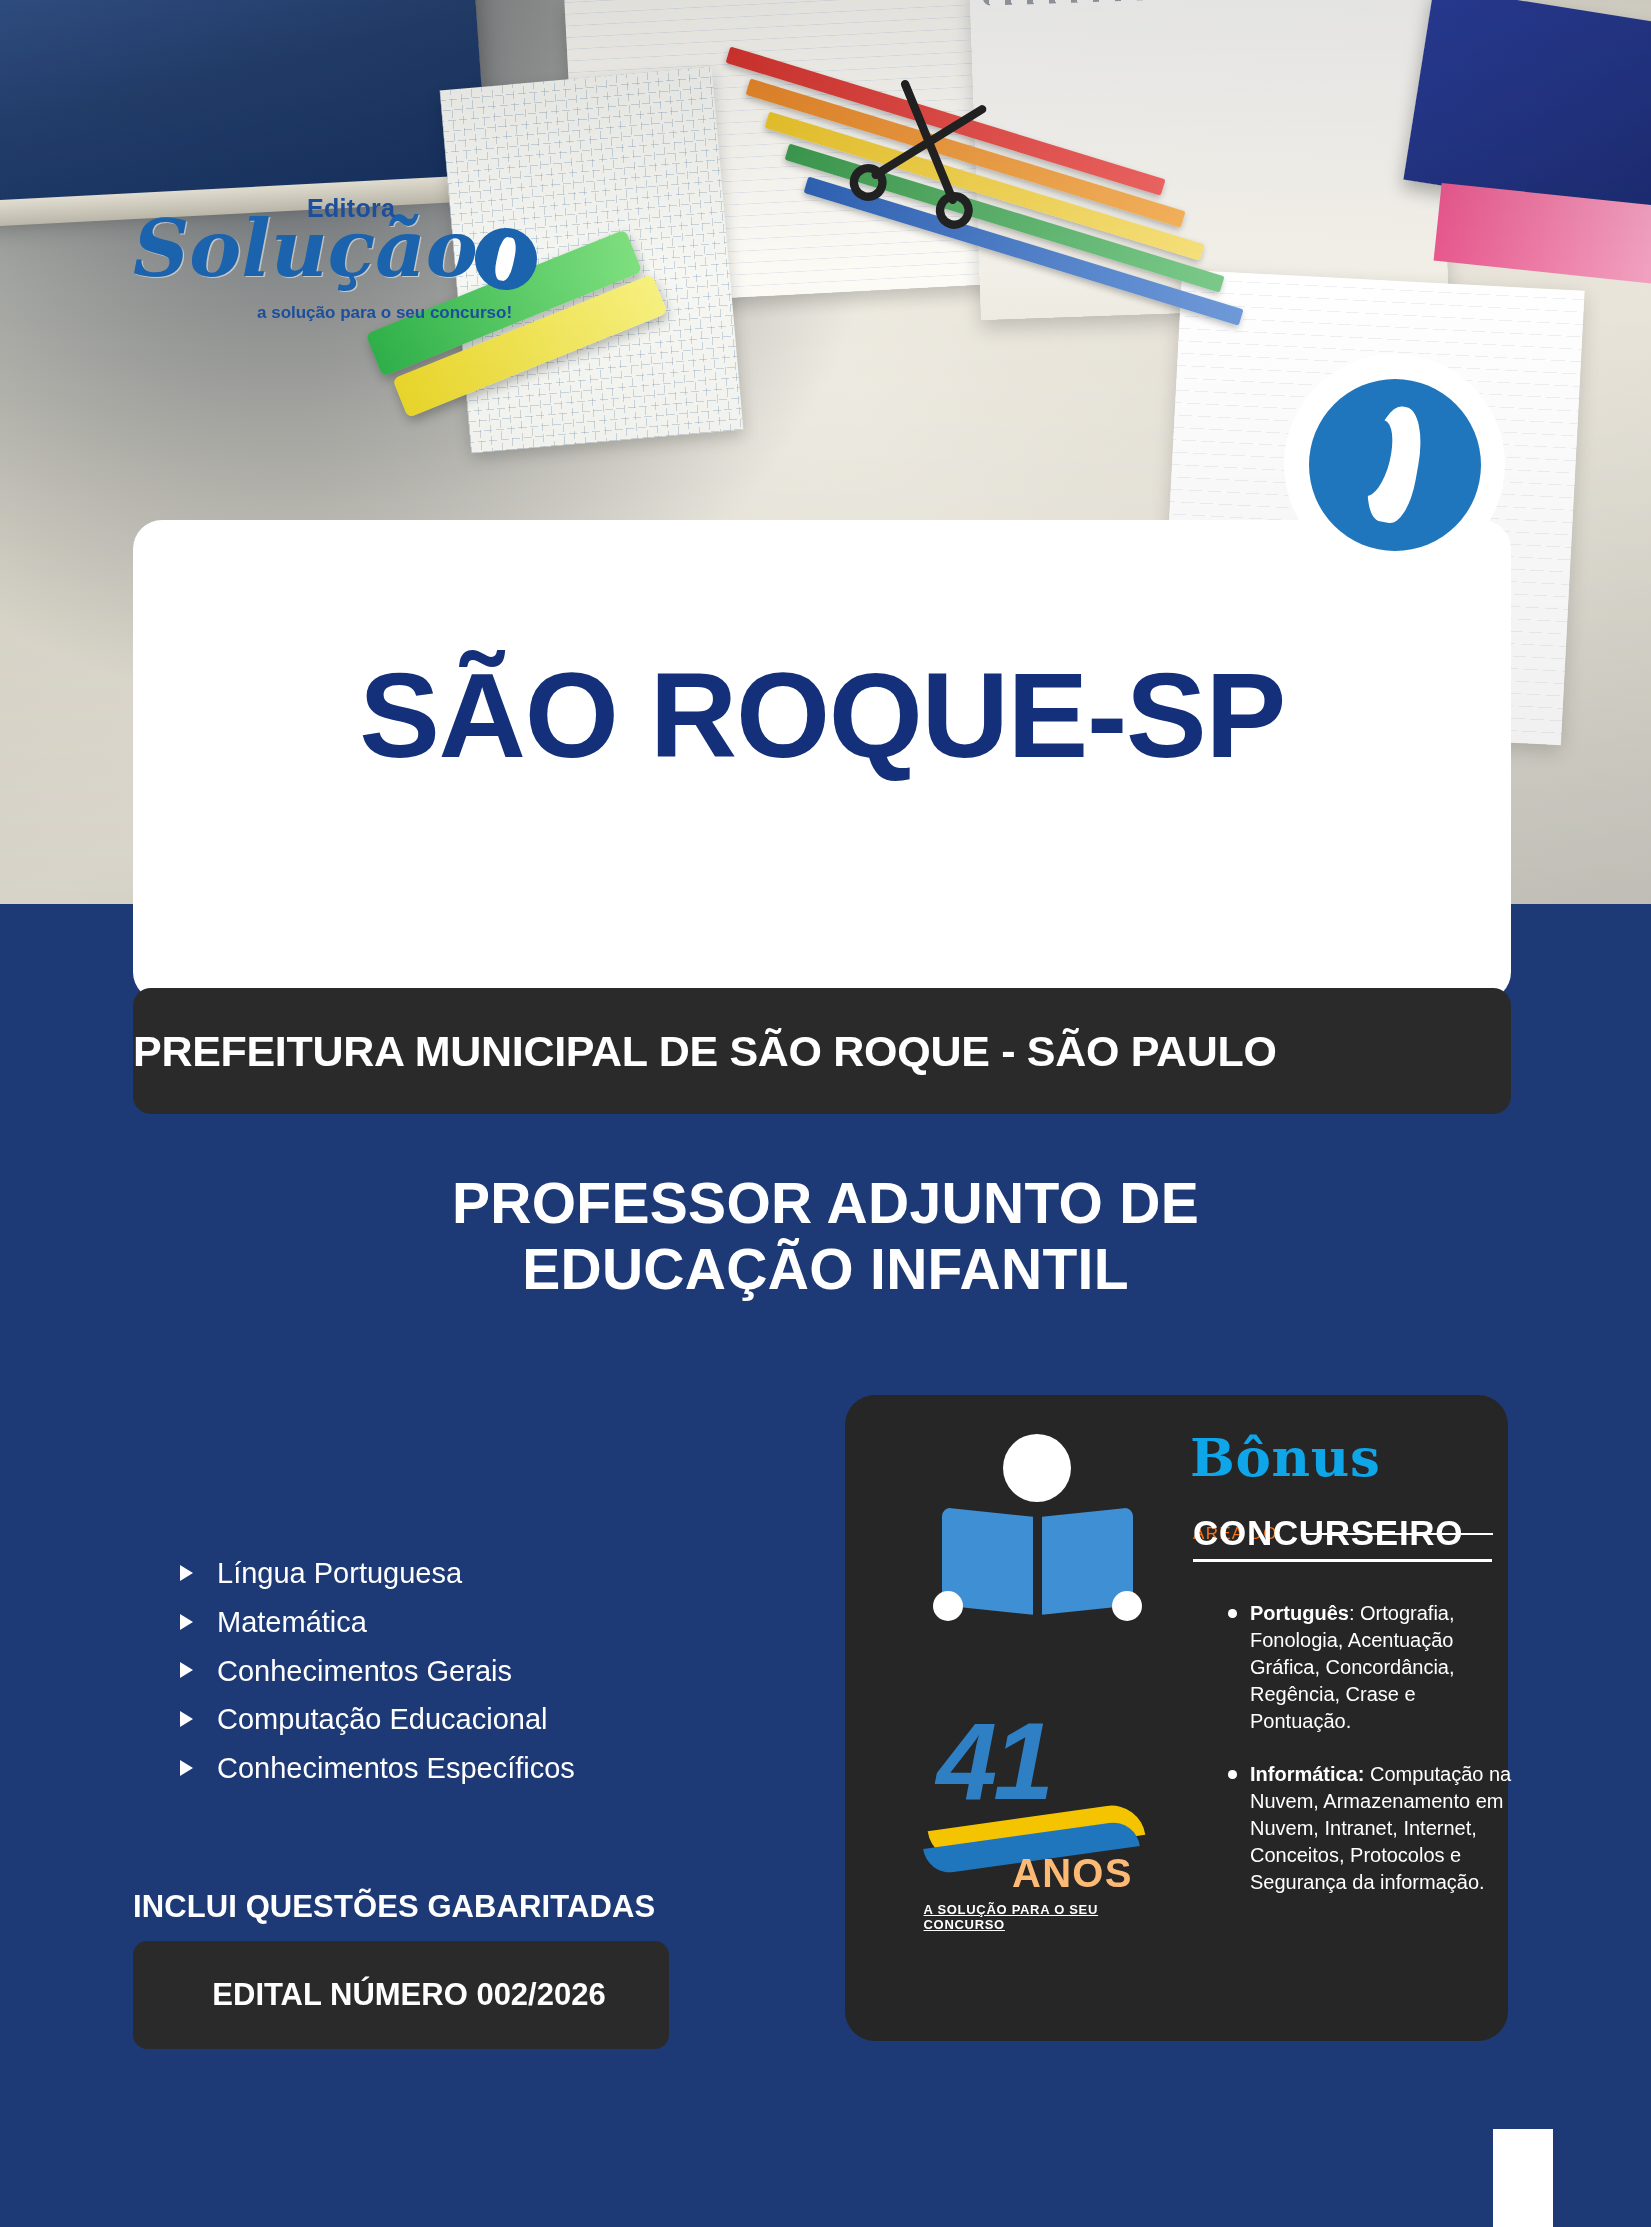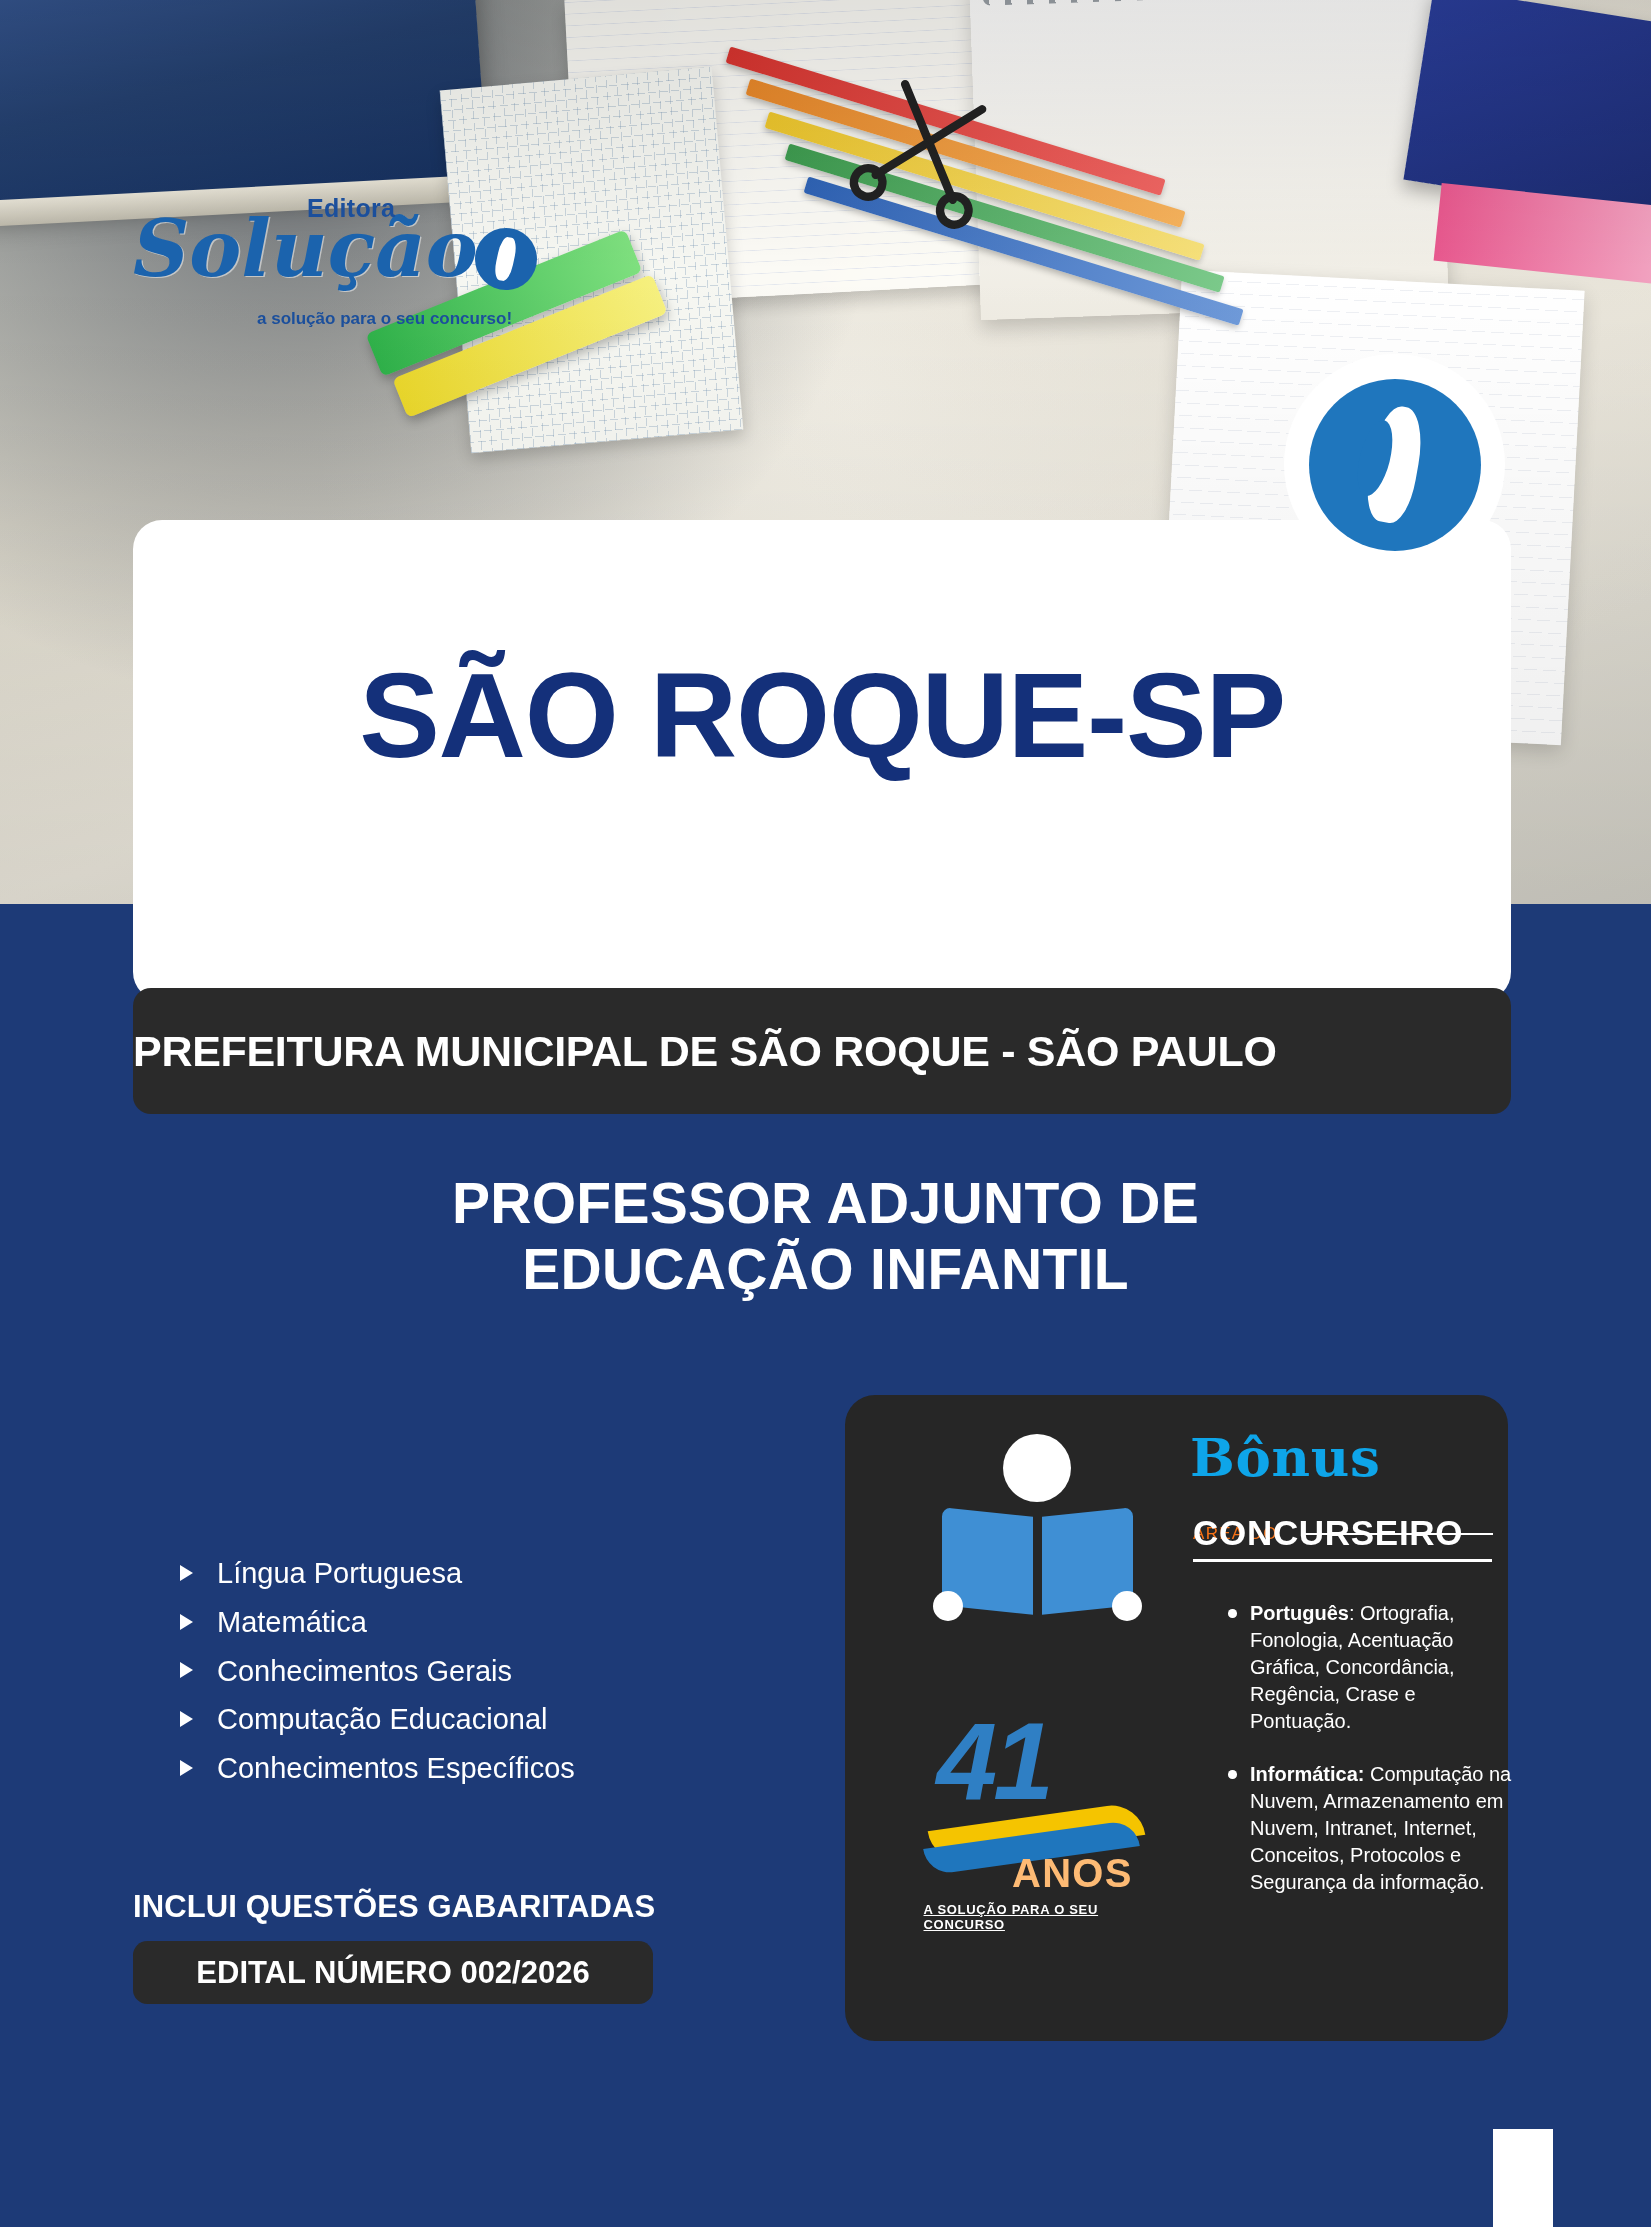--- a/index.html
+++ b/index.html
@@ -160,21 +160,21 @@
     font-family: "DejaVu Serif", serif;
     font-size: 78px;
     font-style: italic;
     font-weight: 700;
     line-height: 1;
     color: #1b63ad;
     text-shadow: 1.3px 1.3px 0 rgba(255,255,255,.5);
     margin: 21px 0 0 0;
   }
   .brand .tagline {
-    margin-top: 21px;
+    margin-top: 15px;
     margin-left: 124px;
     font-size: 17px;
     font-weight: 700;
     color: #1b4f9c;
   }
   .brand .swirl {
     position: absolute;
     right: 11.7px; top: 39px;
     width: 62px; height: 62px;
     border-radius: 50%;
@@ -306,25 +306,26 @@
     left: 133px; top: 1889px;
     color: #ffffff;
     font-size: 31px;
     font-weight: 800;
     z-index: 20;
     letter-spacing: 0.1px;
   }
   .edital {
     position: absolute;
     left: 133px; top: 1941px;
-    width: 520px; height: 63px;
+    width: 520px; height: 108px;
     background: #2a2a2a;
     border-radius: 14.3px;
     display: flex; align-items: center; justify-content: center;
     z-index: 20;
+    padding-left: 16px;
   }
   .edital span {
     color: #ffffff;
     font-size: 31px;
     font-weight: 800;
   }
 
   
   .bonus {
     position: absolute;

